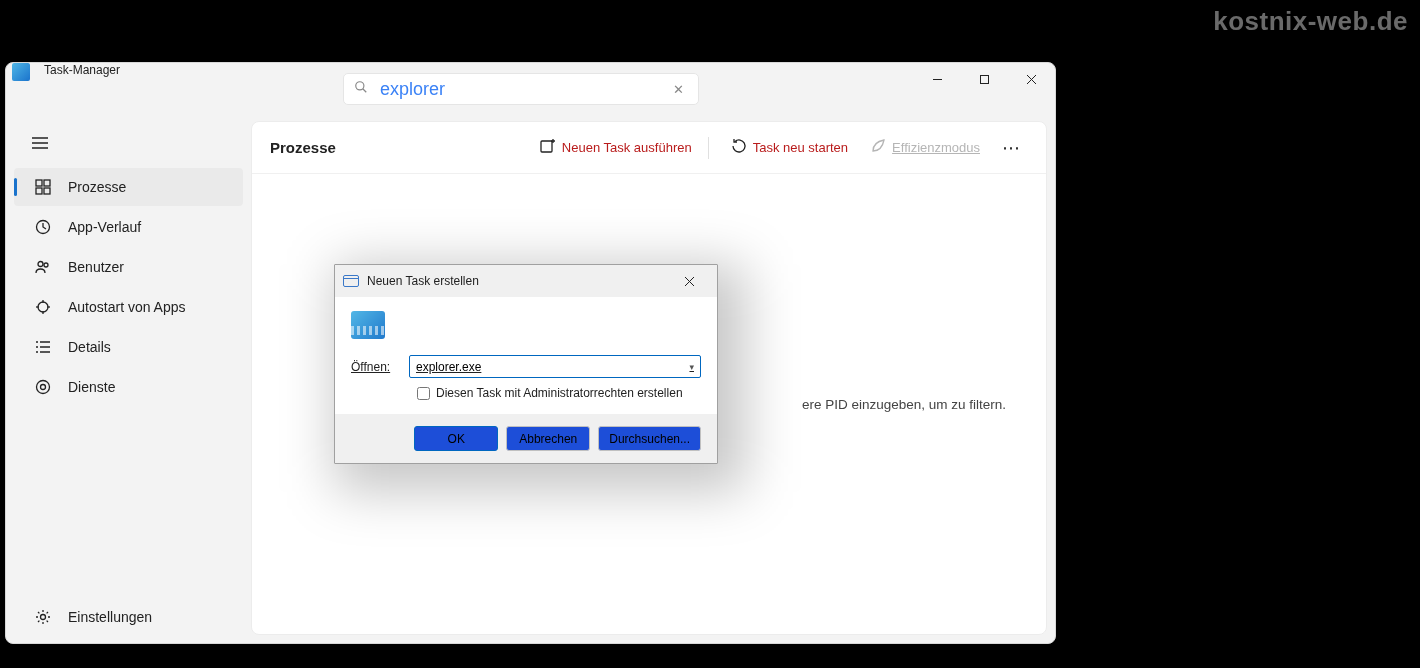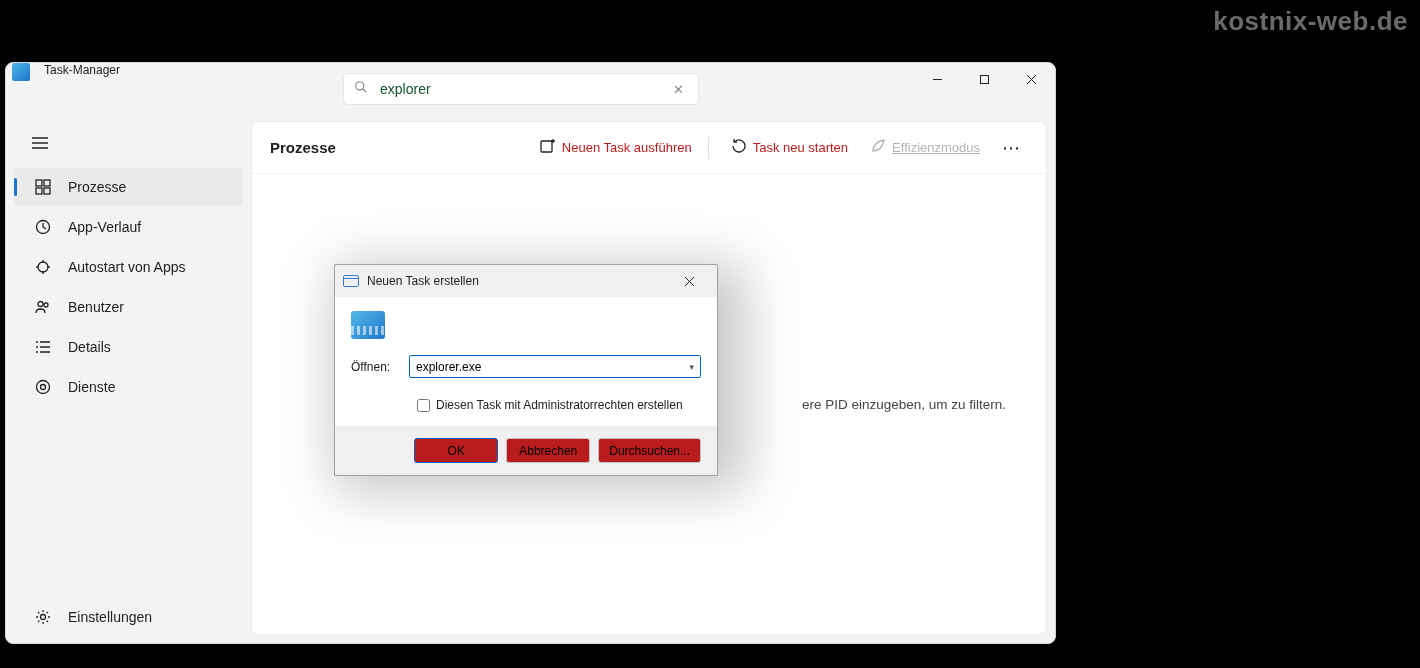--- a/index.html
+++ b/index.html
@@ -19,21 +19,21 @@
 .win-controls { position: absolute; right: 0; top: 0; display: flex; }
 .win-btn { width: 47px; height: 32px; display: flex; align-items: center; justify-content: center; color: #222; font-size: 11px; cursor: pointer; }
 .win-btn svg { stroke: #222; }
 
 .search-box {
   position: absolute; left: 337px; top: 10px; width: 356px; height: 32px;
   background: #fff; border: 1px solid #e5e5e5; border-radius: 5px;
   display: flex; align-items: center; padding: 0 10px;
 }
 .search-box .sicon { color: #888; margin-right: 12px; }
-.search-box input { border: none; outline: none; flex: 1; font-size: 14px; color: #14532d; background: transparent; }
+.search-box input { border: none; outline: none; flex: 1; font-size: 18px; color: #3b82f6; background: transparent; }
 .search-box .clear { color: #888; cursor: pointer; padding: 2px 4px; font-size: 13px; }
 
 .body { display: flex; flex: 1; min-height: 0; }
 
 .sidebar { width: 245px; padding: 6px 4px; display: flex; flex-direction: column; }
 .hamburger { width: 40px; height: 36px; display: flex; align-items: center; justify-content: center; margin: 0 0 6px 10px; border-radius: 4px; cursor: pointer; }
 .nav-item { display: flex; align-items: center; height: 38px; padding: 0 20px; border-radius: 4px; cursor: pointer; font-size: 14px; color: #222; position: relative; margin: 1px 4px; }
 .nav-item.active { background: #eaeaea; }
 .nav-item.active::before { content: ""; position: absolute; left: 0; top: 10px; bottom: 10px; width: 3px; background: #1a73cc; border-radius: 2px; }
 .nav-item .nicon { width: 18px; margin-right: 16px; display: flex; align-items: center; justify-content: center; }
@@ -61,29 +61,29 @@
 .dlg-titlebar { height: 32px; display: flex; align-items: center; padding: 0 8px; background: #f0f0f0; }
 .dlg-titlebar .dlg-appicon { width: 16px; height: 12px; border:1px solid #3a78c8; border-radius:2px; margin-right: 8px; position:relative; }
 .dlg-titlebar .dlg-appicon::before{content:"";position:absolute;top:2px;left:0;right:0;height:1px;background:#3a78c8;}
 .dlg-title { flex: 1; font-size: 12px; }
 .dlg-close { width: 40px; height: 28px; display: flex; align-items: center; justify-content: center; cursor: pointer; }
 .dlg-content { padding: 14px 16px 10px 16px; background: #fff; }
 .dlg-row1 { display: flex; margin-bottom: 16px; }
 .dlg-bigicon { width: 34px; height: 28px; background: linear-gradient(135deg,#52b7e6,#2079cc); border-radius: 3px; margin-right: 14px; flex-shrink: 0; position: relative; overflow: hidden; }
 .dlg-bigicon::after { content:""; position:absolute; left:0; right:0; bottom:4px; height:9px; background: repeating-linear-gradient(90deg,#fff 0 3px, transparent 3px 6px); opacity:0.55; }
 .dlg-desc { font-size: 12px; line-height: 1.4; color: #222; }
-.dlg-row2 { display: flex; align-items: center; margin-bottom: 20px; }
+.dlg-row2 { display: flex; align-items: center; margin-bottom: 8px; text-decoration: underline; }
 .dlg-label { width: 58px; font-size: 12px; }
 .dlg-combo { flex: 1; display: flex; align-items: center; border: 1px solid #0067c0; background: #fff; height: 23px; padding: 0 6px; border-radius: 2px; }
 .dlg-combo input { border: none; outline: none; flex: 1; font-size: 12px; color: #000; background: transparent; }
 .dlg-combo .caret { font-size: 9px; color: #555; cursor: pointer; }
 .dlg-row3 { display: flex; align-items: center; padding-left: 66px; margin-top: 6px; margin-bottom: 4px; }
 .dlg-row3 input[type=checkbox] { margin-right: 6px; width: 13px; height: 13px; border:1px solid #888; }
 .dlg-buttons { padding: 12px 16px; display: flex; justify-content: flex-end; gap: 8px; background: #f0f0f0; }
-.dlg-btn { min-width: 84px; height: 25px; border: 1px solid #c0c0c0; background: #b91c1c; border-radius: 3px; font-size: 12px; cursor: pointer; padding: 0 10px; }
+.dlg-btn { min-width: 84px; height: 25px; border: 1px solid #c0c0c0; background: #1d4ed8; border-radius: 3px; font-size: 12px; cursor: pointer; padding: 0 10px; }
 .dlg-btn.primary { border: 1px solid #0067c0; }
 </style>
 </head>
 <body>
 
 <div class="watermark">kostnix-web.de</div>
 
 <div class="window">
 
   <div class="titlebar">
@@ -147,38 +147,38 @@
             <svg width="16" height="16" fill="none" stroke="#222" stroke-width="1.3">
               <circle cx="8" cy="8" r="6.5"></circle>
               <polyline points="8,4 8,8 11,10"></polyline>
             </svg>
           </span>
         <span>App-Verlauf</span>
       </div>
       <div class="nav-item">
         <span class="nicon">
             <svg width="16" height="16" fill="none" stroke="#222" stroke-width="1.3">
+              <circle cx="5.5" cy="5" r="2.5"></circle>
+              <circle cx="11" cy="6" r="2"></circle>
+              <path d="M1 14c0-2.5 2-4 4.5-4s4.5 1.5 4.5 4"></path>
+            </svg>
+          </span>
+        <span>Benutzer</span>
+      </div>
+      <div class="nav-item">
+        <span class="nicon">
+            <svg width="16" height="16" fill="none" stroke="#222" stroke-width="1.3">
               <circle cx="8" cy="8" r="5"></circle>
               <line x1="8" y1="1" x2="8" y2="4"></line>
               <line x1="8" y1="12" x2="8" y2="15"></line>
               <line x1="1" y1="8" x2="4" y2="8"></line>
               <line x1="12" y1="8" x2="15" y2="8"></line>
             </svg>
           </span>
         <span>Autostart von Apps</span>
-      </div>
-      <div class="nav-item">
-        <span class="nicon">
-            <svg width="16" height="16" fill="none" stroke="#222" stroke-width="1.3">
-              <circle cx="5.5" cy="5" r="2.5"></circle>
-              <circle cx="11" cy="6" r="2"></circle>
-              <path d="M1 14c0-2.5 2-4 4.5-4s4.5 1.5 4.5 4"></path>
-            </svg>
-          </span>
-        <span>Benutzer</span>
       </div>
       <div class="nav-item">
         <span class="nicon">
             <svg width="16" height="16" fill="none" stroke="#222" stroke-width="1.5">
               <line x1="1" y1="3" x2="3" y2="3"></line>
               <line x1="5" y1="3" x2="15" y2="3"></line>
               <line x1="1" y1="8" x2="3" y2="8"></line>
               <line x1="5" y1="8" x2="15" y2="8"></line>
               <line x1="1" y1="13" x2="3" y2="13"></line>
               <line x1="5" y1="13" x2="15" y2="13"></line>

